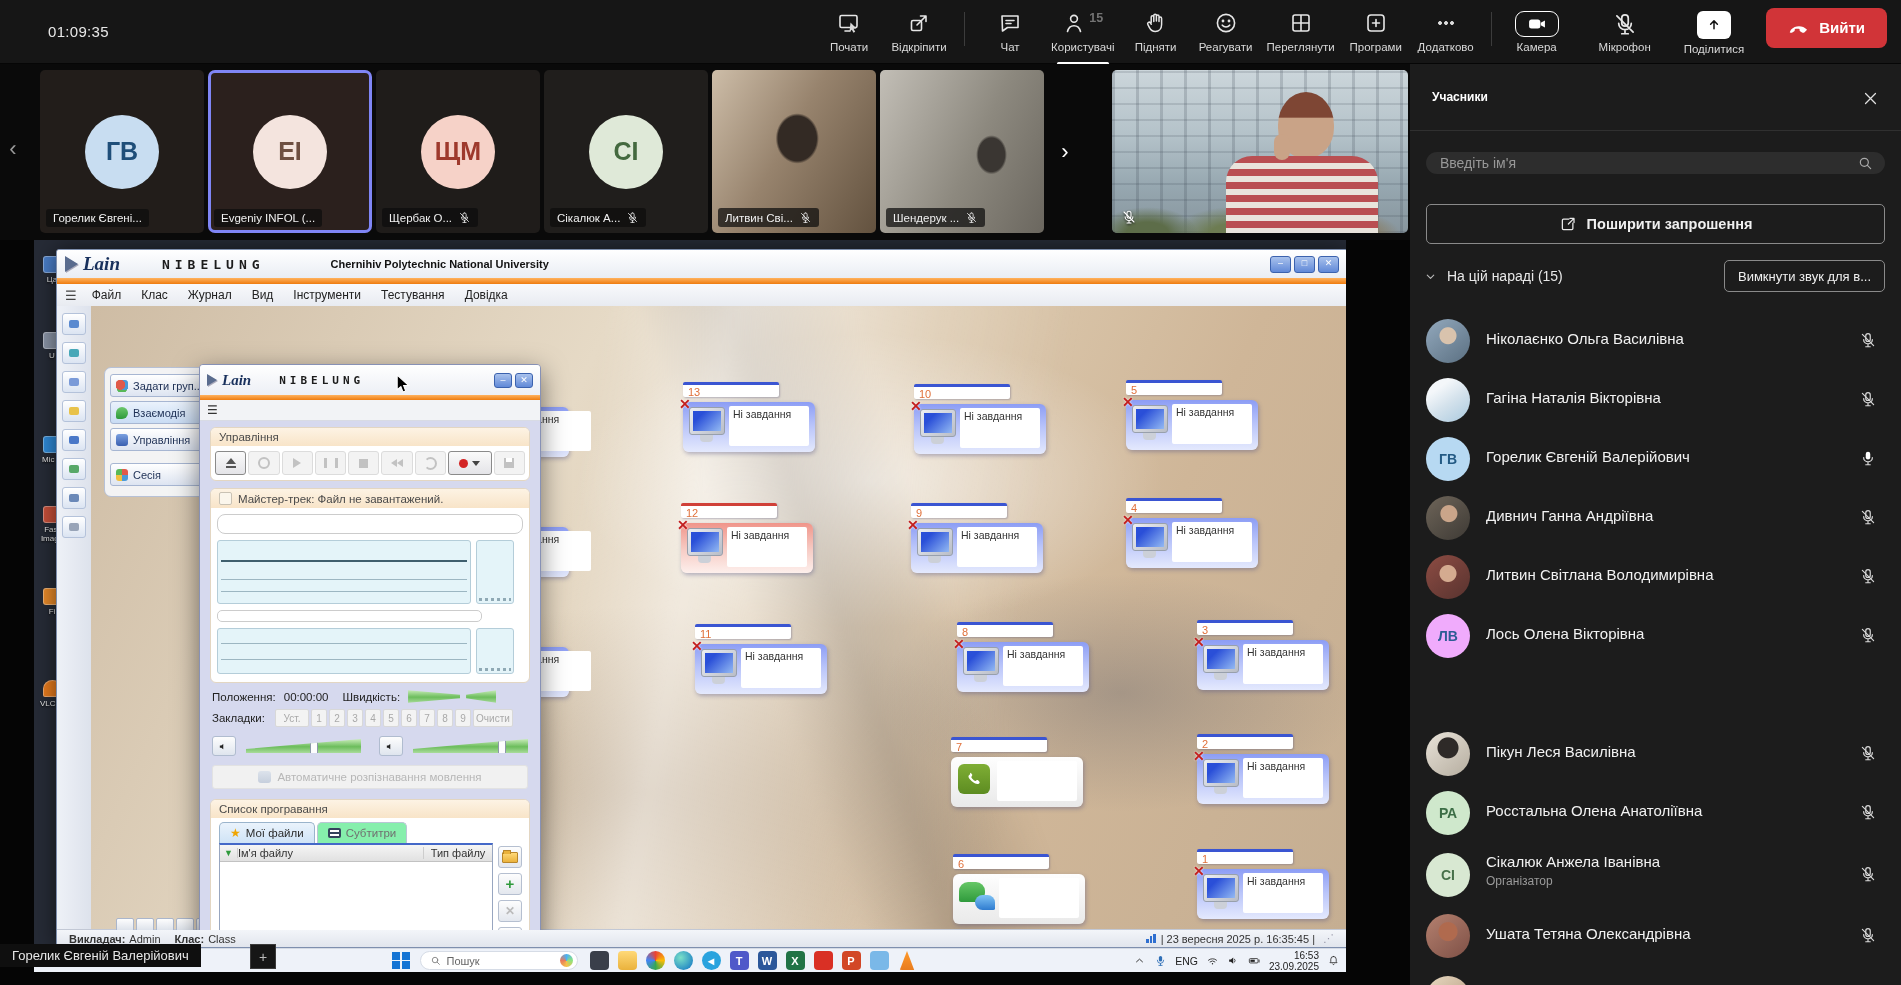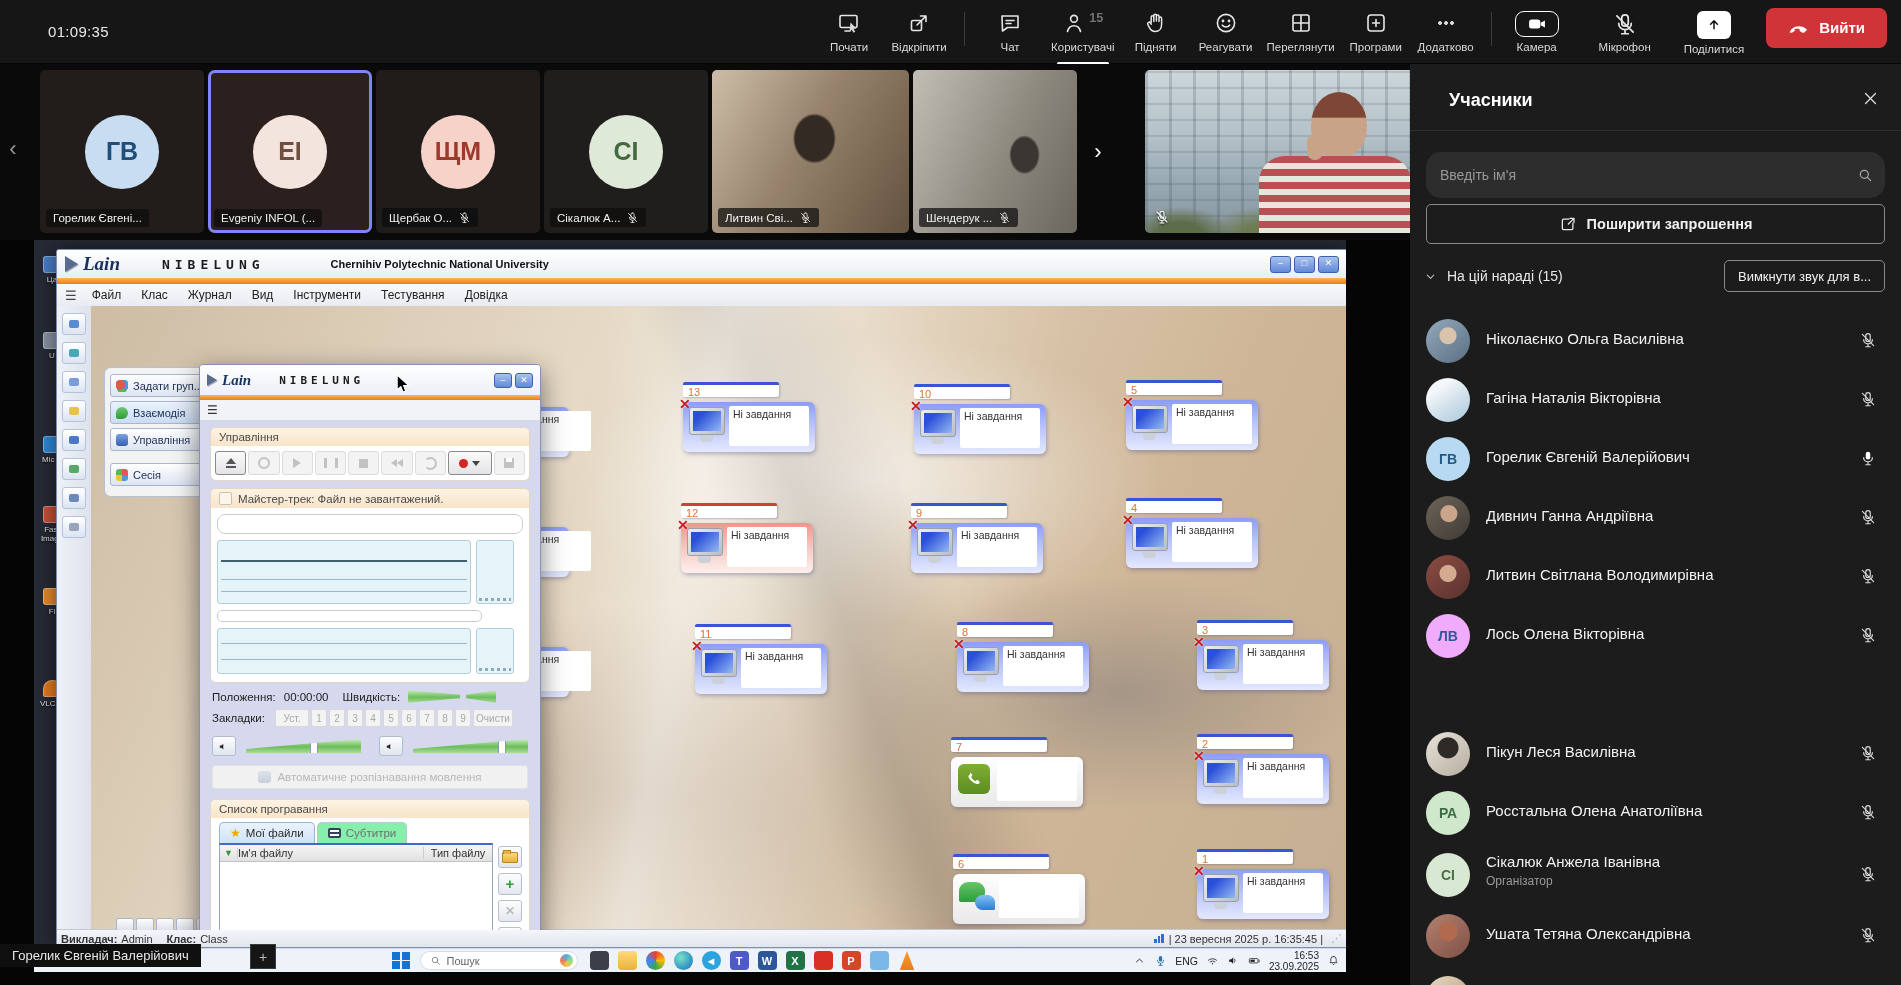--- a/index.html
+++ b/index.html
@@ -36,21 +36,21 @@
   .tiles{position:absolute;left:40px;top:6px;display:flex;gap:4px;}
   .tile{width:164px;height:163px;border-radius:5px;position:relative;overflow:hidden;background:#221d1a;flex:none;cursor:pointer;}
   .tile.sel{outline:3px solid #7f85f5;outline-offset:-3px;border-radius:7px;}
   .tile .circ{position:absolute;left:50%;top:50%;transform:translate(-50%,-50%);width:74px;height:74px;border-radius:50%;
               display:flex;align-items:center;justify-content:center;font-size:25px;font-weight:bold;}
   .tlab{position:absolute;left:6px;bottom:6px;background:rgba(12,12,12,.72);color:#f0f0f0;font-size:11.5px;
         padding:3px 7px;border-radius:3px;display:flex;align-items:center;gap:6px;max-width:145px;white-space:nowrap;}
   .tlab svg{width:13px;height:13px;stroke:#e8e8e8;flex:none;}
   .bigvid{width:296px;height:163px;border-radius:5px;position:relative;overflow:hidden;flex:none;margin-left:34px;cursor:pointer;}
   .vid-lytvyn{background:radial-gradient(60px 70px at 52% 42%, #332a24 0 32%, transparent 36%),
-    linear-gradient(120deg,#cdbda8 0%,#97836d 45%,#63523f 100%);padding-left:33px;}
+    linear-gradient(120deg,#cdbda8 0%,#97836d 45%,#63523f 100%);}
   .vid-shen{background:radial-gradient(44px 56px at 68% 52%, #3a3632 0 30%, transparent 35%),
     linear-gradient(115deg,#c2beb6 0%,#8d897f 55%,#6b675f 100%);}
   .bigvid .bldg{position:absolute;inset:0;background:
       repeating-linear-gradient(90deg, rgba(55,65,78,.20) 0 3px, transparent 3px 24px),
       repeating-linear-gradient(0deg, rgba(55,65,78,.16) 0 2px, transparent 2px 16px),
       linear-gradient(180deg,#ccd6db 0%,#b4c2c9 40%,#97a8b1 70%,#87959d 100%);}
   .bigvid .trees{position:absolute;left:0;right:0;bottom:0;height:46px;background:
       radial-gradient(70px 36px at 12% 100%, #5d6d49 30%, transparent 72%),
       radial-gradient(90px 40px at 42% 105%, #6d7c52 30%, transparent 72%),
       radial-gradient(80px 34px at 78% 104%, #8a7a5a 30%, transparent 72%);}
@@ -133,21 +133,21 @@
   .gch{position:absolute;left:6px;top:8px;width:36px;height:28px;}
   .gch b{position:absolute;left:0;top:0;width:26px;height:20px;border-radius:9px 9px 9px 2px;background:linear-gradient(#66c766,#2f9a3c);}
   .gch u{position:absolute;right:0;bottom:0;width:20px;height:15px;border-radius:8px 8px 2px 8px;background:linear-gradient(#7fc3f5,#2f7cd0);}
 
   
   .mini-ctl{position:absolute;left:59px;top:612px;display:flex;gap:2px;z-index:3;}
   .mini-ctl b{width:16px;height:13px;background:linear-gradient(#fdfdfd,#d8dee8);border:1px solid #aab6cc;border-radius:2px;}
 
   
   .w-status{position:absolute;left:0;right:0;bottom:0;height:17px;background:linear-gradient(#f3f5f9,#e1e5ed);
-            border-top:1px solid #c2c8d5;display:flex;align-items:center;font-size:11px;color:#333;padding:0 4px;border-radius:0 0 2px 2px;}
+            border-top:1px solid #c2c8d5;display:flex;align-items:center;font-size:11px;color:#333;padding:0 12px;border-radius:0 0 2px 2px;}
   .w-status b{font-weight:bold;margin-right:4px;}
   .w-status .val{margin-right:14px;}
   .chartic{display:inline-flex;align-items:flex-end;gap:1px;height:9px;margin:0 5px;}
   .chartic i{width:2.5px;background:#2f6fd0;display:block;}
 
   
   #dlg{position:absolute;left:142px;top:58px;width:340px;height:627px;background:#d6d9ee;border:1px solid #8791b5;
        border-radius:4px;z-index:20;box-shadow:0 8px 26px rgba(0,0,0,.5);}
   .d-title{height:30px;display:flex;align-items:center;padding:0 7px;background:linear-gradient(#ffffff,#eceff5);border-radius:3px 3px 0 0;position:relative;}
   .d-title .lain-word{font-size:15px;}
@@ -235,25 +235,25 @@
   .tk-icons{display:flex;align-items:center;gap:9px;margin-left:12px;}
   .tki{width:19px;height:19px;border-radius:4px;display:flex;align-items:center;justify-content:center;
        color:#fff;font-size:11px;font-weight:bold;cursor:pointer;}
   .tray{margin-left:auto;display:flex;align-items:center;gap:8px;color:#222;}
   .tray svg{width:13px;height:13px;stroke:#333;}
   .lang{font-size:10.5px;color:#222;}
   .clock{font-size:10px;color:#222;text-align:right;line-height:11px;}
 
   
   #panel{position:absolute;left:1410px;top:64px;width:491px;height:921px;background:#1c1c1c;overflow:hidden;}
-  .p-title{position:absolute;left:22px;top:26px;font-size:18px;font-weight:bold;color:#fff;margin-left:17px;}
+  .p-title{position:absolute;left:22px;top:26px;font-size:12px;font-weight:bold;color:#fff;}
   .p-close{position:absolute;right:22px;top:26px;cursor:pointer;}
   .p-close svg{width:17px;height:17px;stroke:#e0e0e0;}
   .p-div{position:absolute;left:0;right:0;top:66px;height:1px;background:#303030;}
-  .p-search{position:absolute;left:16px;right:16px;top:88px;height:46px;background:#2d2d2d;border-radius:15px;
+  .p-search{position:absolute;left:16px;right:16px;top:88px;height:22px;background:#2d2d2d;border-radius:15px;
             display:flex;align-items:center;padding:0 12px;}
   .p-search input{flex:1;background:transparent;border:none;outline:none;color:#e8e8e8;font-size:14px;font-family:inherit;}
   .p-search input::placeholder{color:#989898;}
   .p-search svg{width:16px;height:16px;stroke:#aaa;}
   .p-invite{position:absolute;left:16px;right:16px;top:140px;height:38px;border:1px solid #8a8a8a;border-radius:5px;
             display:flex;align-items:center;justify-content:center;gap:10px;color:#f0f0f0;font-size:14.5px;font-weight:bold;cursor:pointer;}
   .p-invite svg{width:18px;height:18px;stroke:#e8e8e8;}
   .p-sect{position:absolute;left:14px;top:204px;display:flex;align-items:center;gap:10px;color:#e8e8e8;font-size:14px;}
   .p-sect svg{width:13px;height:13px;stroke:#bbb;}
   .p-muteall{position:absolute;right:16px;top:196px;height:30px;border:1px solid #8a8a8a;border-radius:5px;

